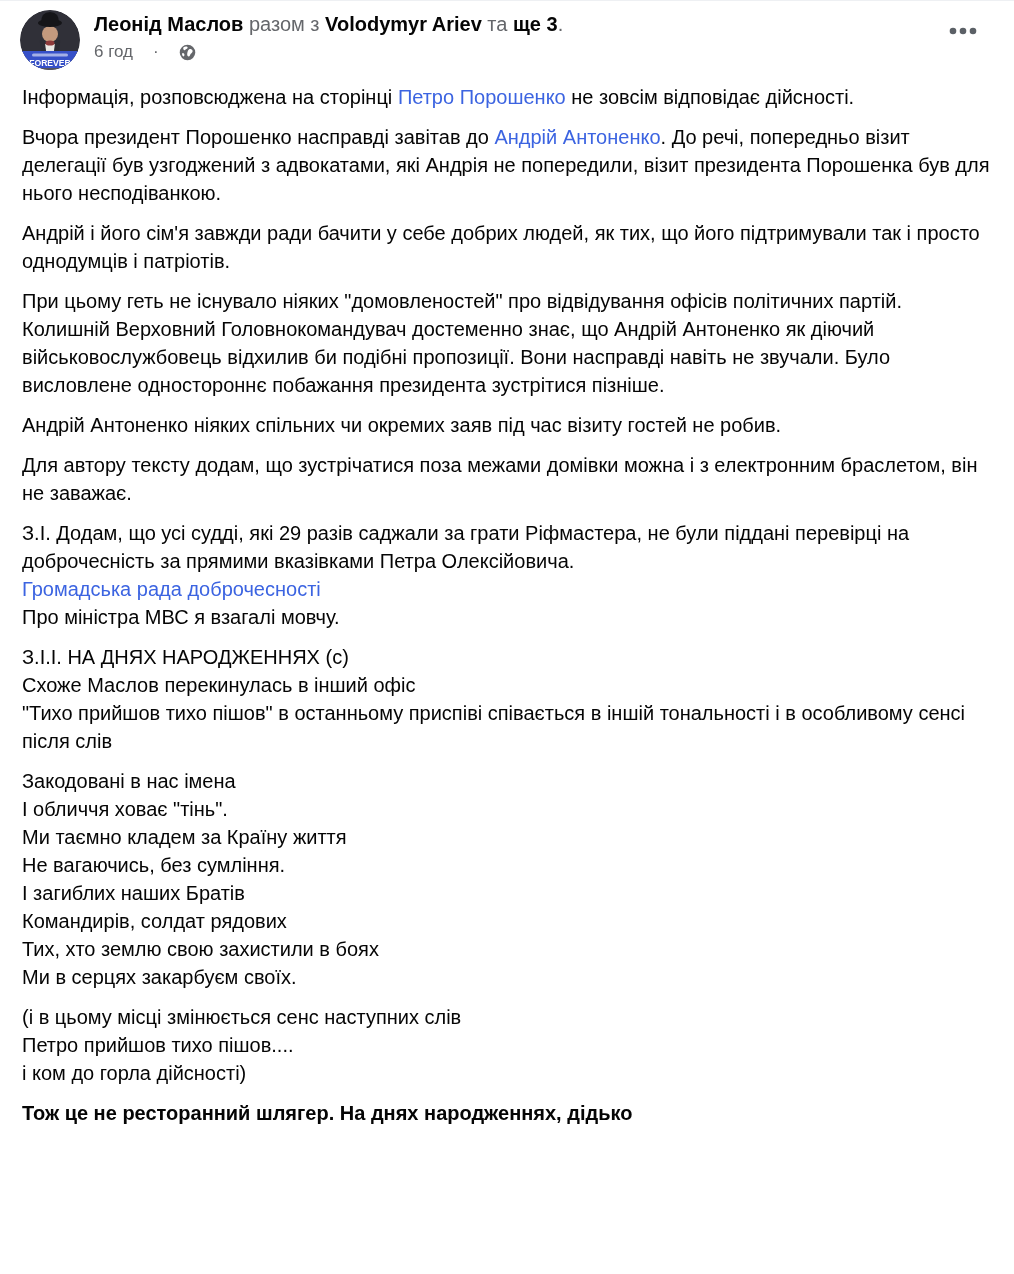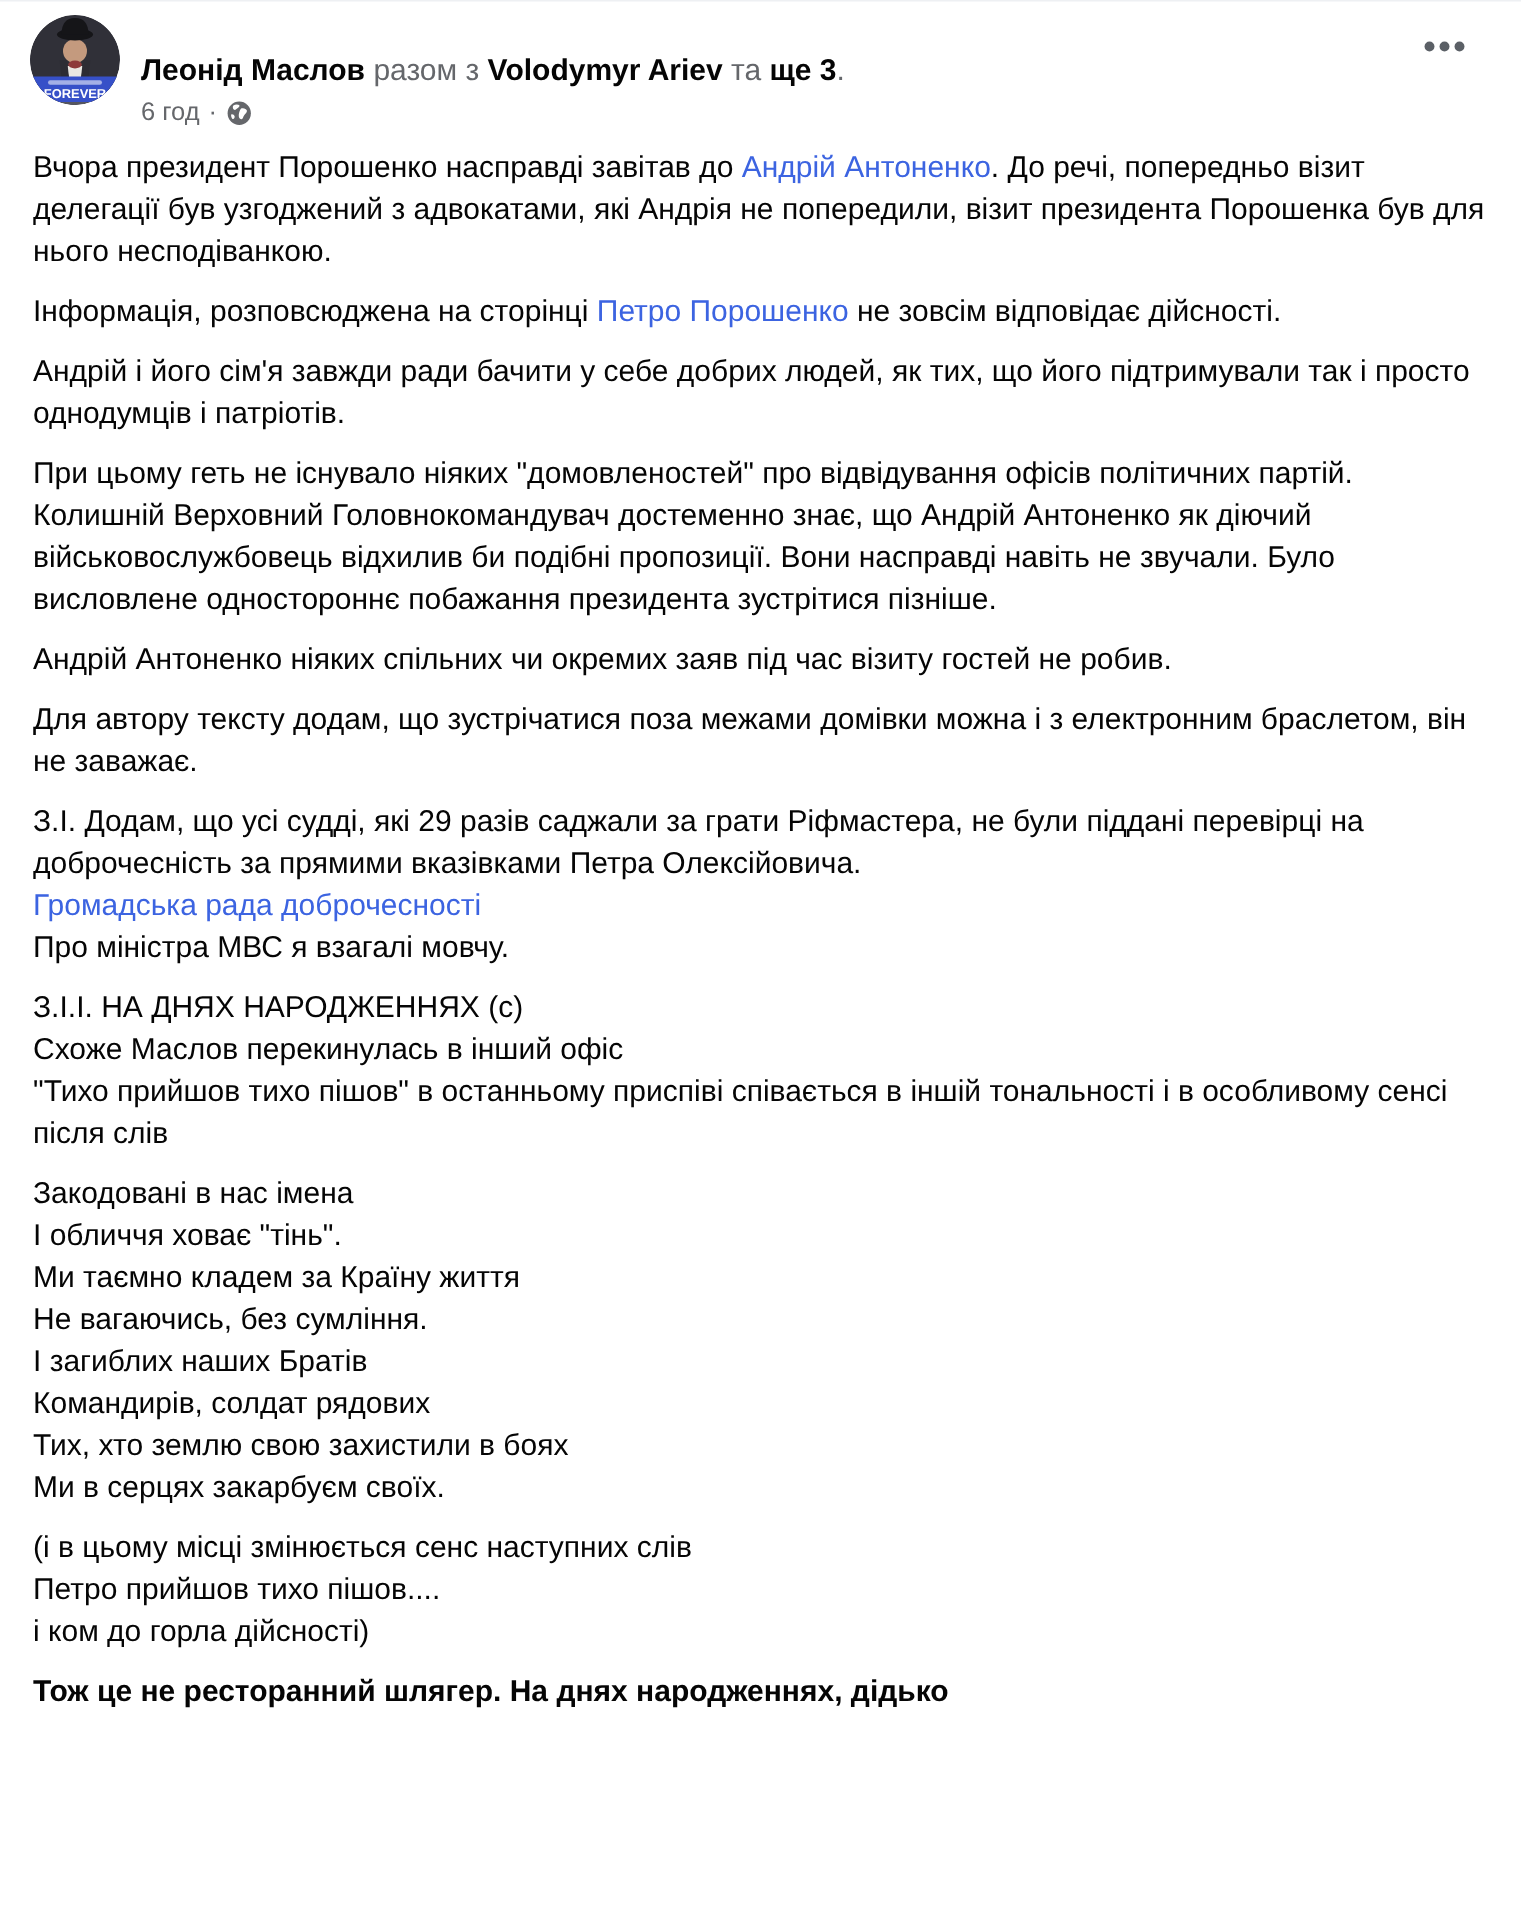--- a/index.html
+++ b/index.html
@@ -4,25 +4,25 @@
 <style>
   * { margin:0; padding:0; box-sizing:border-box; }
   html, body { background:#ffffff; }
   body { font-family:"Liberation Sans","DejaVu Sans",sans-serif; color:#050505; }
   .post { width:1014px; min-height:1274px; background:#ffffff; border-top:1px solid #eef0f3; overflow:hidden; }
 
   
   .post-header { display:flex; align-items:flex-start; padding:9px 16px 0 20px; }
   .avatar-wrap { width:60px; height:60px; border-radius:50%; overflow:hidden; flex:0 0 auto; cursor:pointer; }
   .avatar-wrap svg { display:block; }
-  .header-info { margin-left:14px; flex:1 1 auto; padding-top:1px;margin-top:23px; }
+  .header-info { margin-left:14px; flex:1 1 auto; padding-top:1px; }
   .byline { font-size:20px; line-height:27px; color:#050505; }
   .byline .strong { font-weight:700; cursor:pointer; }
   .byline .sep { color:#65676b; font-weight:400; }
-  .meta-line { display:flex; align-items:center; gap:6px; font-size:17px; color:#65676b; margin-top:4px; }
+  .meta-line { display:flex; align-items:center; gap:20px; font-size:17px; color:#65676b; margin-top:4px; }
   .meta-line .time { cursor:pointer; }
   .menu-btn { flex:0 0 auto; width:40px; height:36px; display:flex; align-items:center; justify-content:center;
               border-radius:50%; cursor:pointer; margin-top:3px; margin-right:15px; }
 
   
   .post-body { padding:13px 22px 0 22px; font-size:20px; line-height:28px; color:#050505; }
   .paragraph { margin-bottom:12px; white-space:pre-wrap; }
   .paragraph:last-child { margin-bottom:0;font-weight:bold; }
   .entity-link { color:#3c64e1; text-decoration:none; cursor:pointer; }
 </style>
@@ -82,22 +82,22 @@
       <svg width="28" height="8" viewBox="0 0 28 8">
         <circle cx="4" cy="4" r="3.3" fill="#5b6066"></circle>
         <circle cx="14" cy="4" r="3.3" fill="#5b6066"></circle>
         <circle cx="24" cy="4" r="3.3" fill="#5b6066"></circle>
       </svg>
     </div>
 
   </div>
 
   <div class="post-body">
+      <div class="paragraph"><span>Інформація, розповсюджена на сторінці </span><a class="entity-link" href="#">Петро Порошенко</a><span> не зовсім відповідає дійсності.</span></div>
       <div class="paragraph"><span>Вчора президент Порошенко насправді завітав до </span><a class="entity-link" href="#">Андрій Антоненко</a><span>. До речі, попередньо візит делегації був узгоджений з адвокатами, які Андрія не попередили, візит президента Порошенка був для нього несподіванкою.</span></div>
-      <div class="paragraph"><span>Інформація, розповсюджена на сторінці </span><a class="entity-link" href="#">Петро Порошенко</a><span> не зовсім відповідає дійсності.</span></div>
       <div class="paragraph"><span>Андрій і його сім'я завжди ради бачити у себе добрих людей, як тих, що його підтримували так і просто однодумців і патріотів.</span></div>
       <div class="paragraph"><span>При цьому геть не існувало ніяких "домовленостей" про відвідування офісів політичних партій. Колишній Верховний Головнокомандувач достеменно знає, що Андрій Антоненко як діючий військовослужбовець відхилив би подібні пропозиції. Вони насправді навіть не звучали. Було висловлене одностороннє побажання президента зустрітися пізніше.</span></div>
       <div class="paragraph"><span>Андрій Антоненко ніяких спільних чи окремих заяв під час візиту гостей не робив.</span></div>
       <div class="paragraph"><span>Для автору тексту додам, що зустрічатися поза межами домівки можна і з електронним браслетом, він не заважає.</span></div>
       <div class="paragraph"><span>З.І. Додам, що усі судді, які 29 разів саджали за грати Ріфмастера, не були піддані перевірці на доброчесність за прямими вказівками Петра Олексійовича.</span><br><a class="entity-link" href="#">Громадська рада доброчесності</a><br><span>Про міністра МВС я взагалі мовчу.</span></div>
       <div class="paragraph"><span>З.І.І. НА ДНЯХ НАРОДЖЕННЯХ (с)</span><br><span>Схоже Маслов перекинулась в інший офіс</span><br><span>"Тихо прийшов тихо пішов" в останньому приспіві співається в іншій тональності і в особливому сенсі після слів</span></div>
       <div class="paragraph"><span>Закодовані в нас імена</span><br><span>І обличчя ховає "тінь".</span><br><span>Ми таємно кладем за Країну життя</span><br><span>Не вагаючись, без сумління.</span><br><span>І загиблих наших Братів</span><br><span>Командирів, солдат рядових</span><br><span>Тих, хто землю свою захистили в боях</span><br><span>Ми в серцях закарбуєм своїх.</span></div>
       <div class="paragraph"><span>(і в цьому місці змінюється сенс наступних слів</span><br><span>Петро прийшов тихо пішов....</span><br><span>і ком до горла дійсності)</span></div>
       <div class="paragraph"><span>Тож це не ресторанний шлягер. На днях народженнях, дідько</span></div>
     </div>

